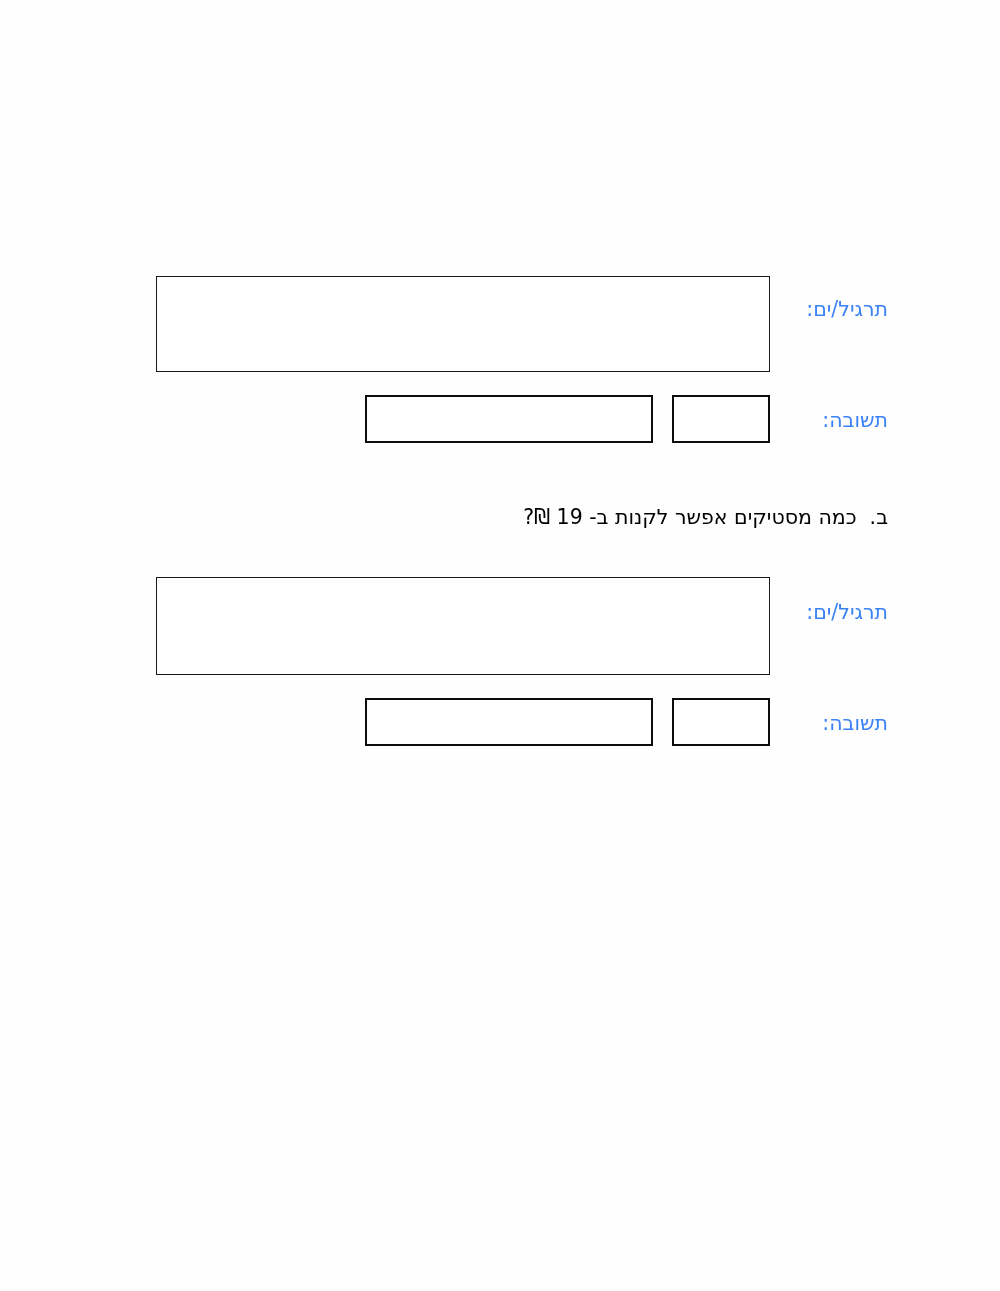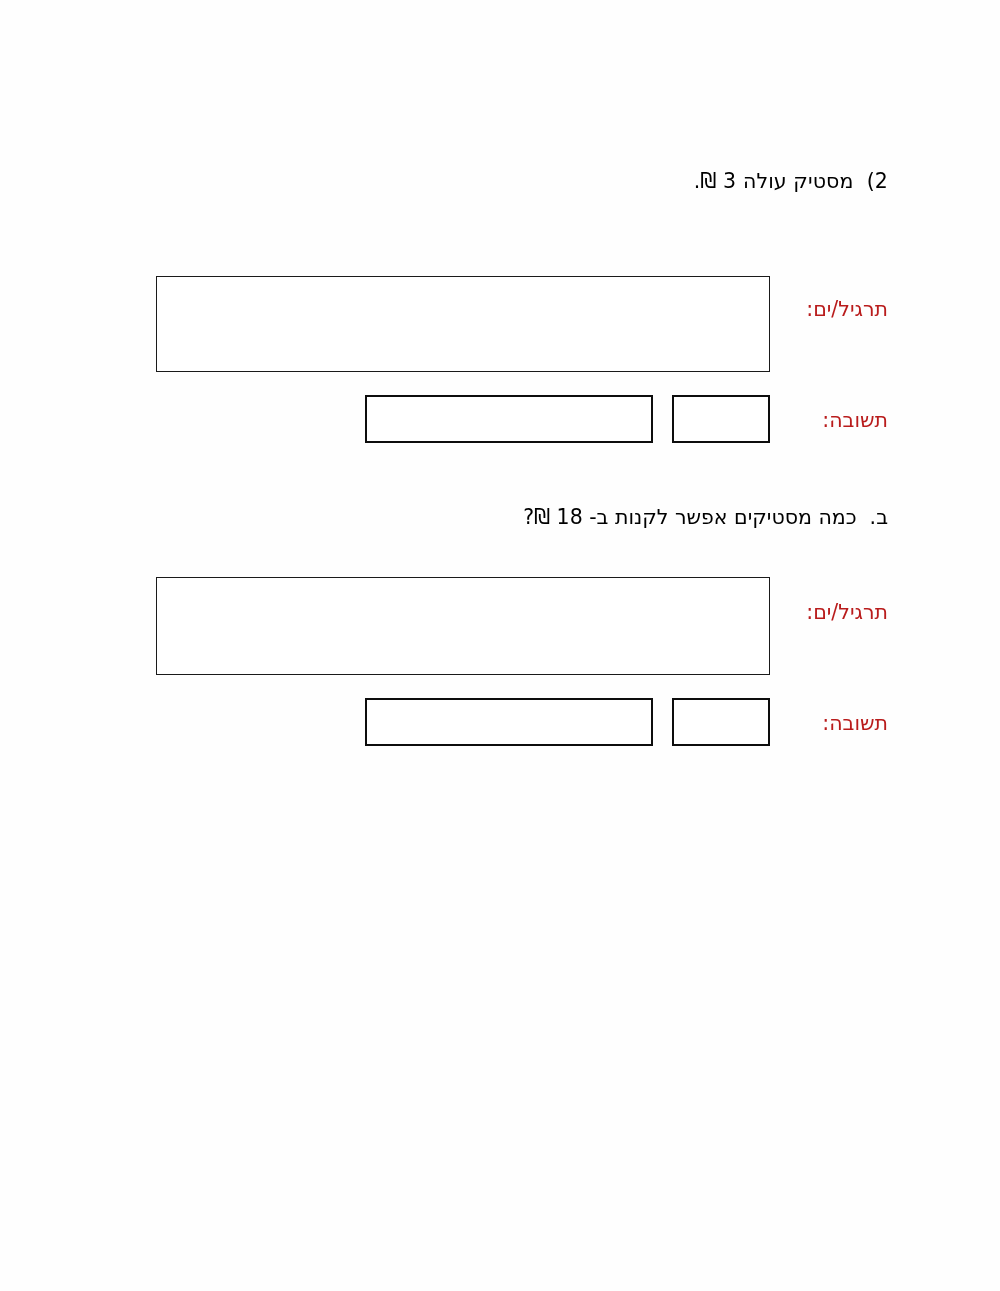--- a/index.html
+++ b/index.html
@@ -57,21 +57,21 @@
   
   .row-label {
     position: absolute;
     direction: rtl;
     unicode-bidi: isolate;
     text-align: left;
     white-space: pre;
     font-size: 20.5px;
     line-height: 24px;
     right: 112px;
-    color: #b91c1c;
+    color: #3b82f6;
   }
 
   
   .box {
     position: absolute;
     background: #ffffff;
     box-sizing: border-box;
   }
 
   .box-exercise {
@@ -94,34 +94,33 @@
   .s2-ans-wide { left: 365px; top: 698px; width: 288px; height: 48px; }
   .s2-ans-small { left: 672px; top: 698px; width: 98px; height: 48px; }
   .s2-label-exercise { top: 600px; }
   .s2-label-answer { top: 711px; }
 </style>
 </head>
 <body>
 
 <div class="page">
 
-  <div class="line q-head">2)  מסטיק עולה 3 ₪.</div>
 
 
   <div class="box box-exercise s1-exercise"></div>
 
   <div class="row-label s1-label-exercise">תרגיל/ים:</div>
 
   <div class="box box-answer s1-ans-wide"></div>
 
   <div class="box box-answer s1-ans-small"></div>
 
   <div class="row-label s1-label-answer">תשובה:</div>
 
-  <div class="line sub-b">ב.  כמה מסטיקים אפשר לקנות ב- 18 ₪?</div>
+  <div class="line sub-b">ב.  כמה מסטיקים אפשר לקנות ב- 19 ₪?</div>
 
   <div class="box box-exercise s2-exercise"></div>
 
   <div class="row-label s2-label-exercise">תרגיל/ים:</div>
 
   <div class="box box-answer s2-ans-wide"></div>
 
   <div class="box box-answer s2-ans-small"></div>
 
   <div class="row-label s2-label-answer">תשובה:</div>

